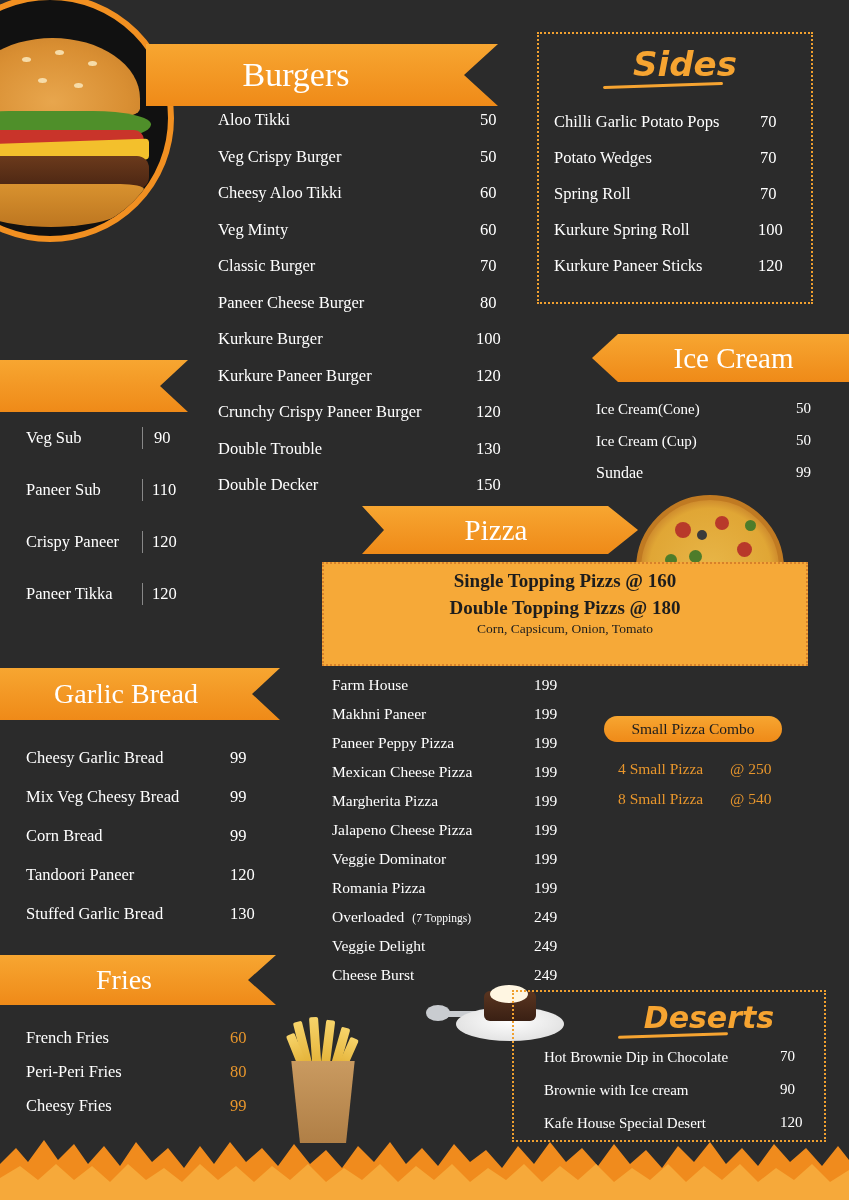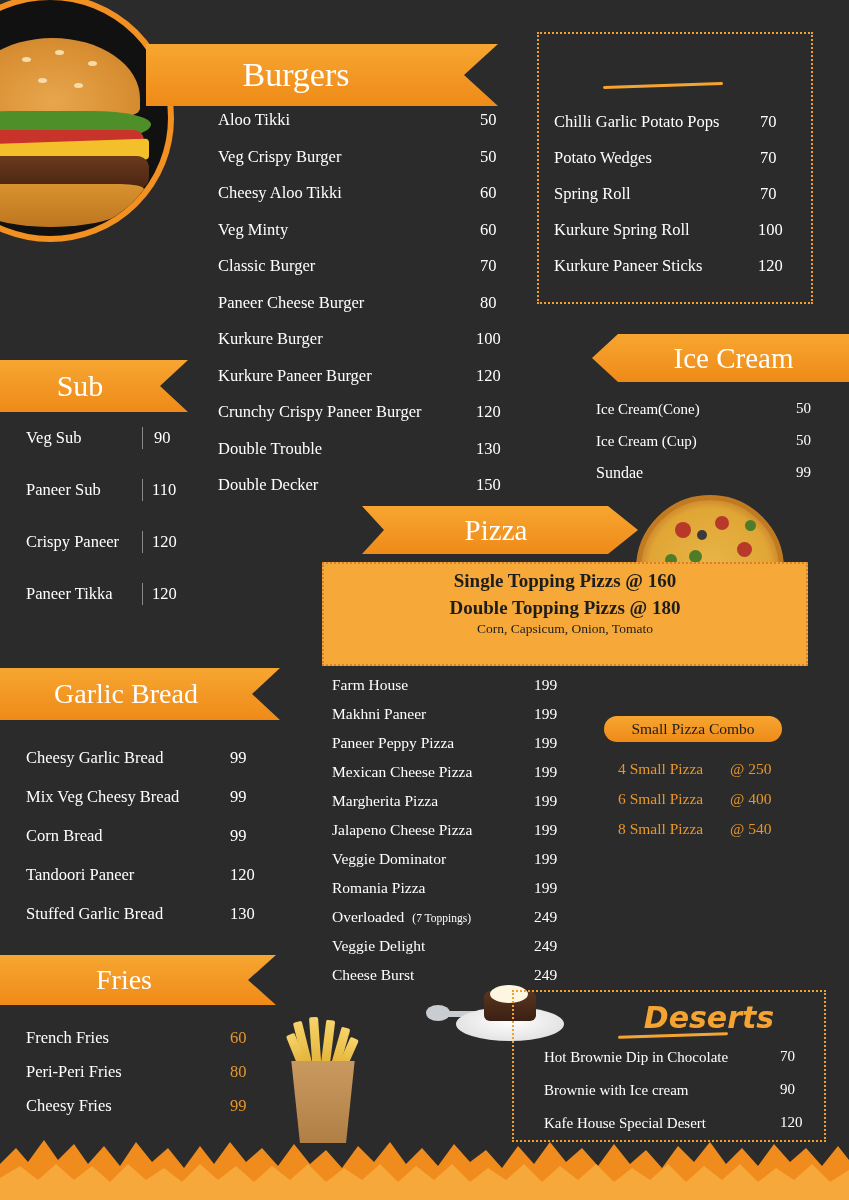--- a/index.html
+++ b/index.html
@@ -183,20 +183,23 @@
       <span class="listitem">Double Trouble</span>
       <span class="price" style="position:absolute;left:258px;">130</span>
     </div>
     <div class="row" style="height:36.5px;position:relative;">
       <span class="listitem">Double Decker</span>
       <span class="price" style="position:absolute;left:258px;">150</span>
     </div>
   </div>
 
   <div class="dotbox" style="left:537px;top:32px;width:276px;height:272px;"></div>
+  <div style="position:absolute;left:600px;top:38px;width:170px;height:52px;display:flex;align-items:center;justify-content:center;">
+    <span style="font-family:'DejaVu Sans',sans-serif;font-style:italic;font-weight:bold;font-size:34px;color:#f6a431;">Sides</span>
+  </div>
   <div style="position:absolute;left:603px;top:84px;width:120px;height:3px;background:#f6a431;border-radius:2px;transform:rotate(-2deg);"></div>
 
   <div style="position:absolute;left:554px;top:112px;width:246px;">
     <div style="position:relative;height:36px;">
       <span class="listitem">Chilli Garlic Potato Pops</span>
       <span class="price" style="position:absolute;left:206px;">70</span>
     </div>
     <div style="position:relative;height:36px;">
       <span class="listitem">Potato Wedges</span>
       <span class="price" style="position:absolute;left:206px;">70</span>
@@ -211,23 +214,20 @@
     </div>
     <div style="position:relative;height:36px;">
       <span class="listitem">Kurkure Paneer Sticks</span>
       <span class="price" style="position:absolute;left:204px;">120</span>
     </div>
   </div>
 
   <div style="position:absolute;left:0px;top:360px;width:188px;height:52px;">
     <div style="position:absolute;left:0;top:0;width:188px;height:52px;background:linear-gradient(180deg,#f7a631,#ef8a18);
                 clip-path: polygon(0 0, 188px 0, 160px 26px, 188px 52px, 0 52px);"></div>
-    <div style="position:absolute;left:0;top:0;width:160px;height:52px;display:flex;align-items:center;justify-content:center;">
-      <span class="rib-text" style="font-size:30px;">Sub</span>
-    </div>
   </div>
 
   <div style="position:absolute;left:26px;top:428px;width:190px;">
     <div style="position:relative;height:52px;">
       <span class="listitem">Veg Sub</span>
       <span style="position:absolute;left:116px;top:-1px;width:1px;height:22px;background:#888;"></span>
       <span class="price" style="position:absolute;left:128px;">90</span>
     </div>
     <div style="position:relative;height:52px;">
       <span class="listitem">Paneer Sub</span>
@@ -349,24 +349,20 @@
   <div style="position:absolute;left:604px;top:716px;width:178px;height:26px;background:linear-gradient(180deg,#f7a631,#ef8a18);
               border-radius:13px 13px 13px 13px / 50% 50% 50% 50%;display:flex;align-items:center;justify-content:center;">
     <span style="font-size:15.5px;color:#1d1d1d;font-family:'Liberation Serif',serif;">Small Pizza Combo</span>
   </div>
   <div style="position:absolute;left:618px;top:760px;width:200px;">
     <div style="position:relative;height:30px;">
       <span style="font-size:15.5px;color:#e8962c;">4 Small Pizza</span>
       <span style="font-size:15.5px;color:#e8962c;position:absolute;left:112px;">@ 250</span>
     </div>
     <div style="position:relative;height:30px;">
-      <span style="font-size:15.5px;color:#e8962c;">6 Small Pizza</span>
-      <span style="font-size:15.5px;color:#e8962c;position:absolute;left:112px;">@ 400</span>
-    </div>
-    <div style="position:relative;height:30px;">
       <span style="font-size:15.5px;color:#e8962c;text-align:center;">8 Small Pizza</span>
       <span style="font-size:15.5px;color:#e8962c;position:absolute;left:112px;">@ 540</span>
     </div>
   </div>
 
   <div style="position:absolute;left:0px;top:668px;width:280px;height:52px;">
     <div style="position:absolute;left:0;top:0;width:280px;height:52px;background:linear-gradient(180deg,#f7a631,#ef8a18);
                 clip-path: polygon(0 0, 280px 0, 252px 26px, 280px 52px, 0 52px);"></div>
     <div style="position:absolute;left:0;top:0;width:252px;height:52px;display:flex;align-items:center;justify-content:center;">
       <span class="rib-text" style="font-size:28px;">Garlic Bread</span>

